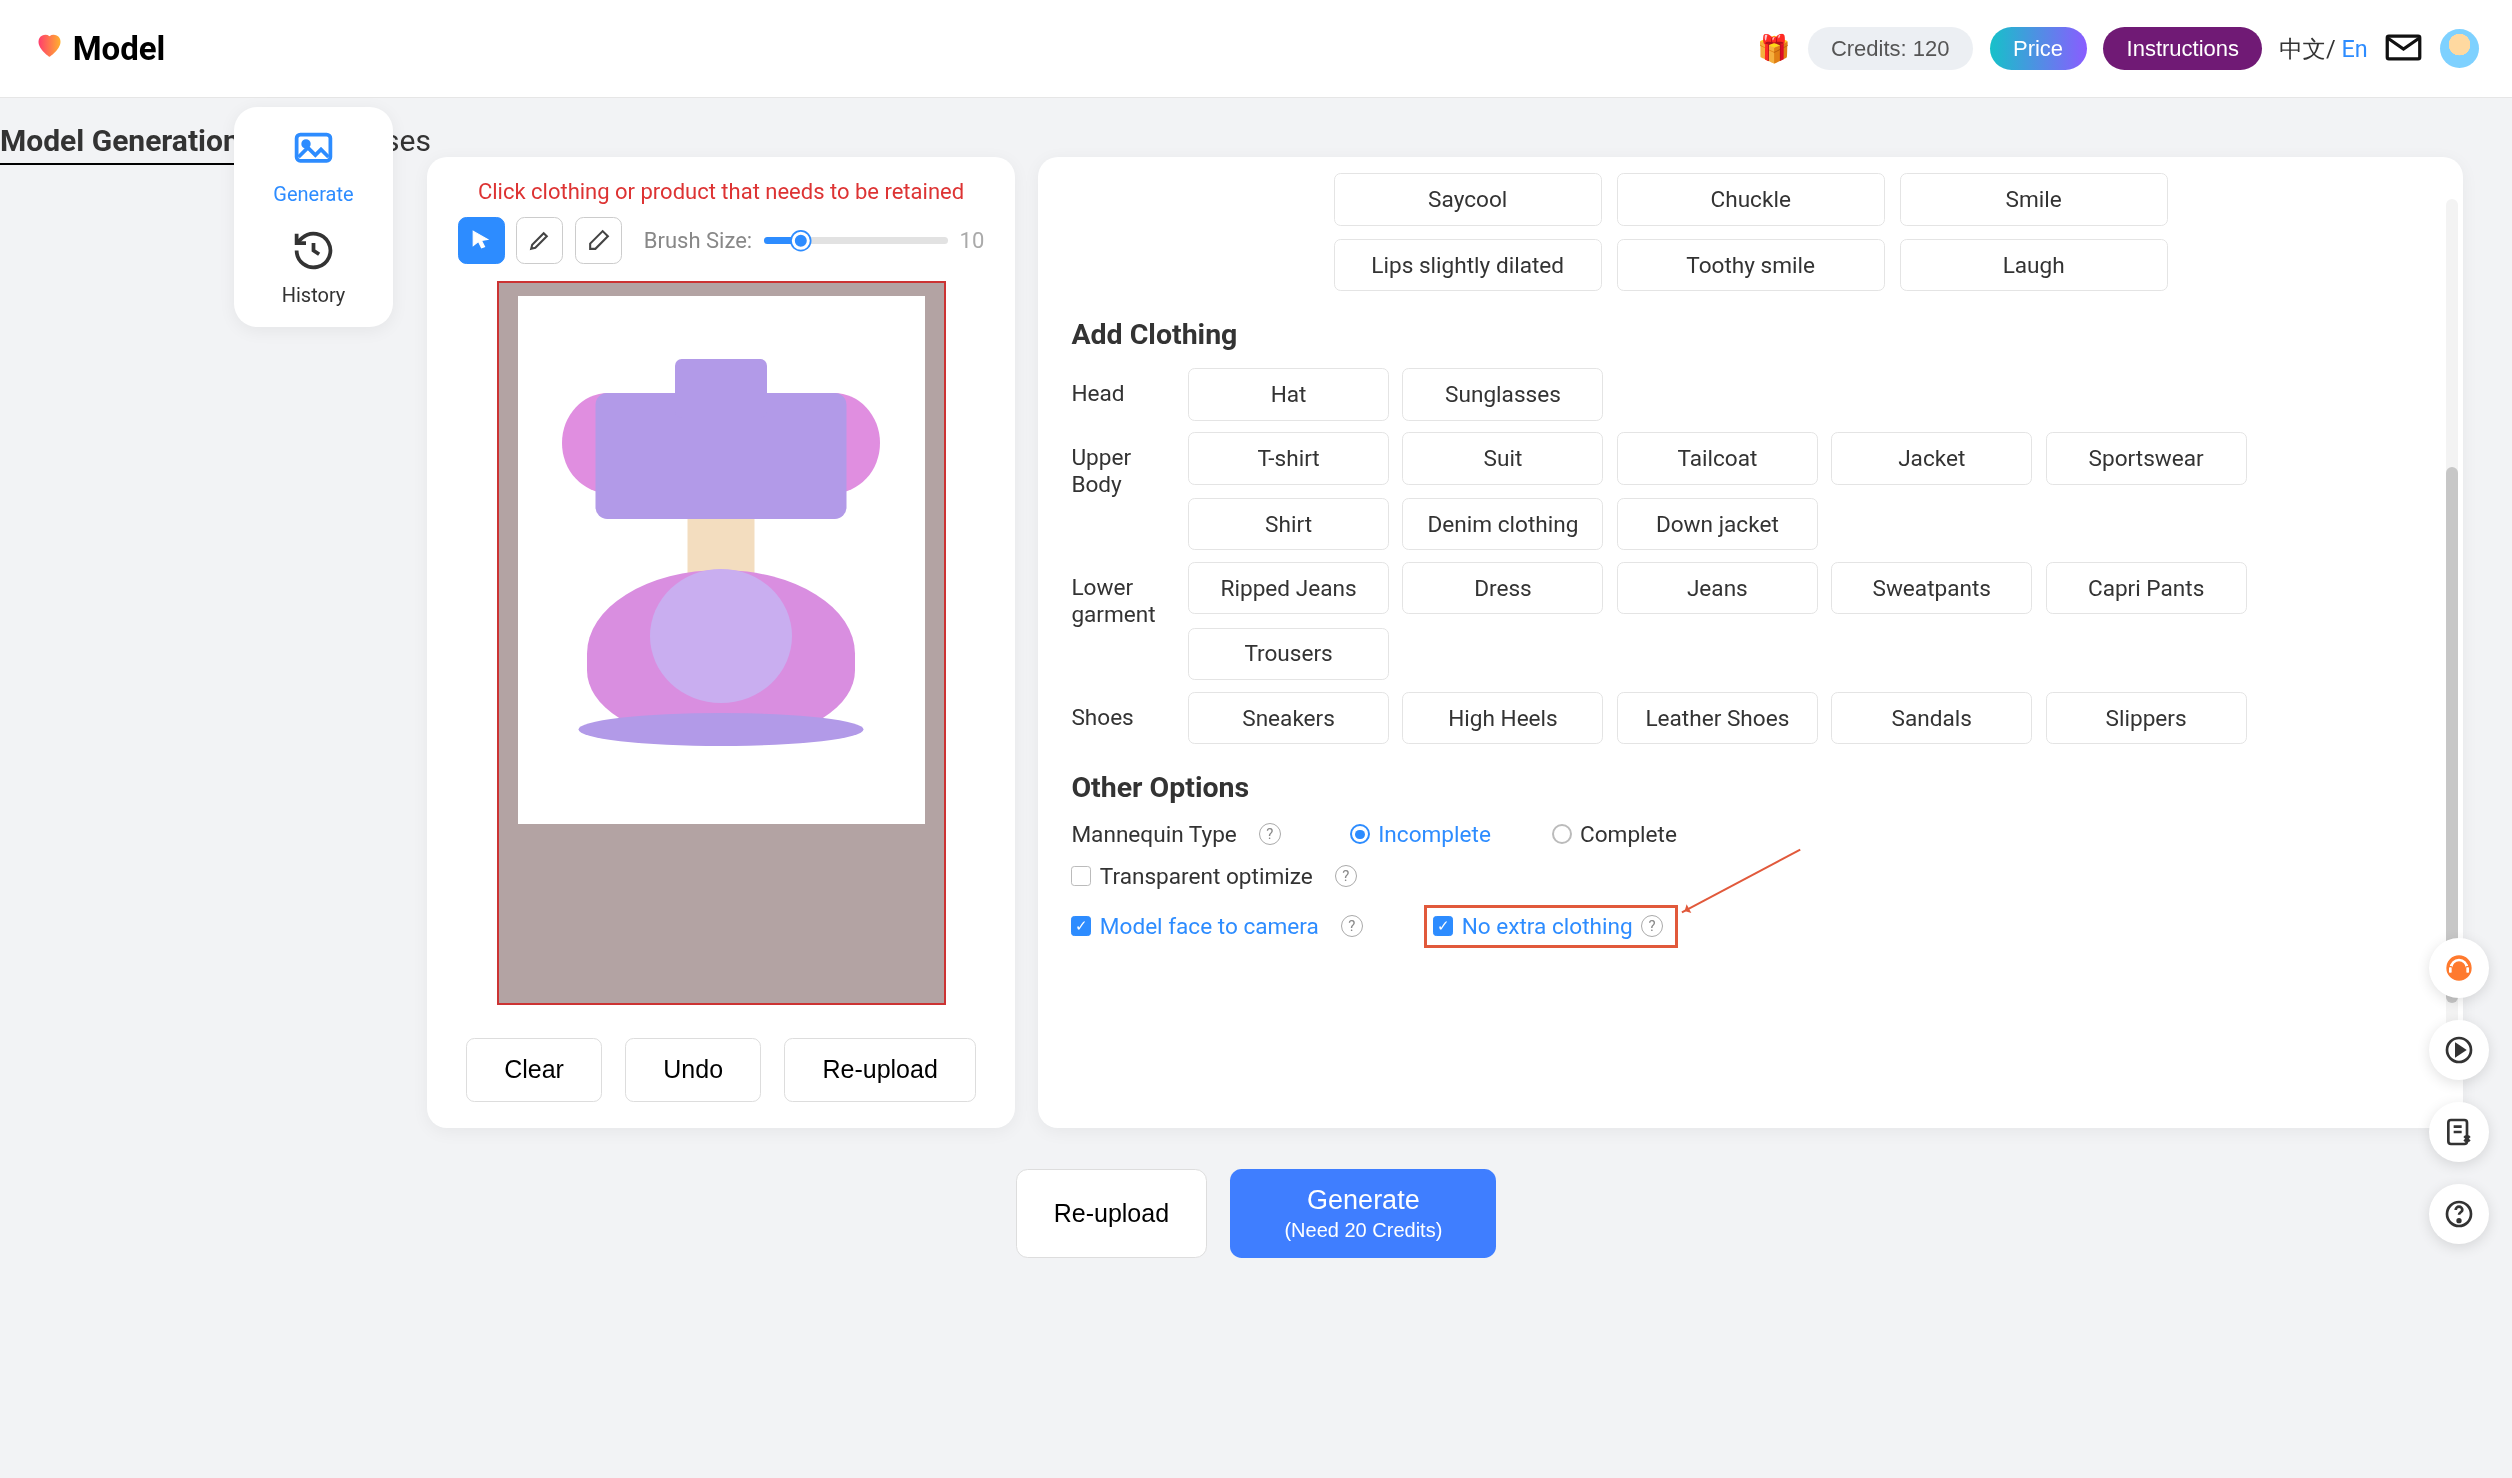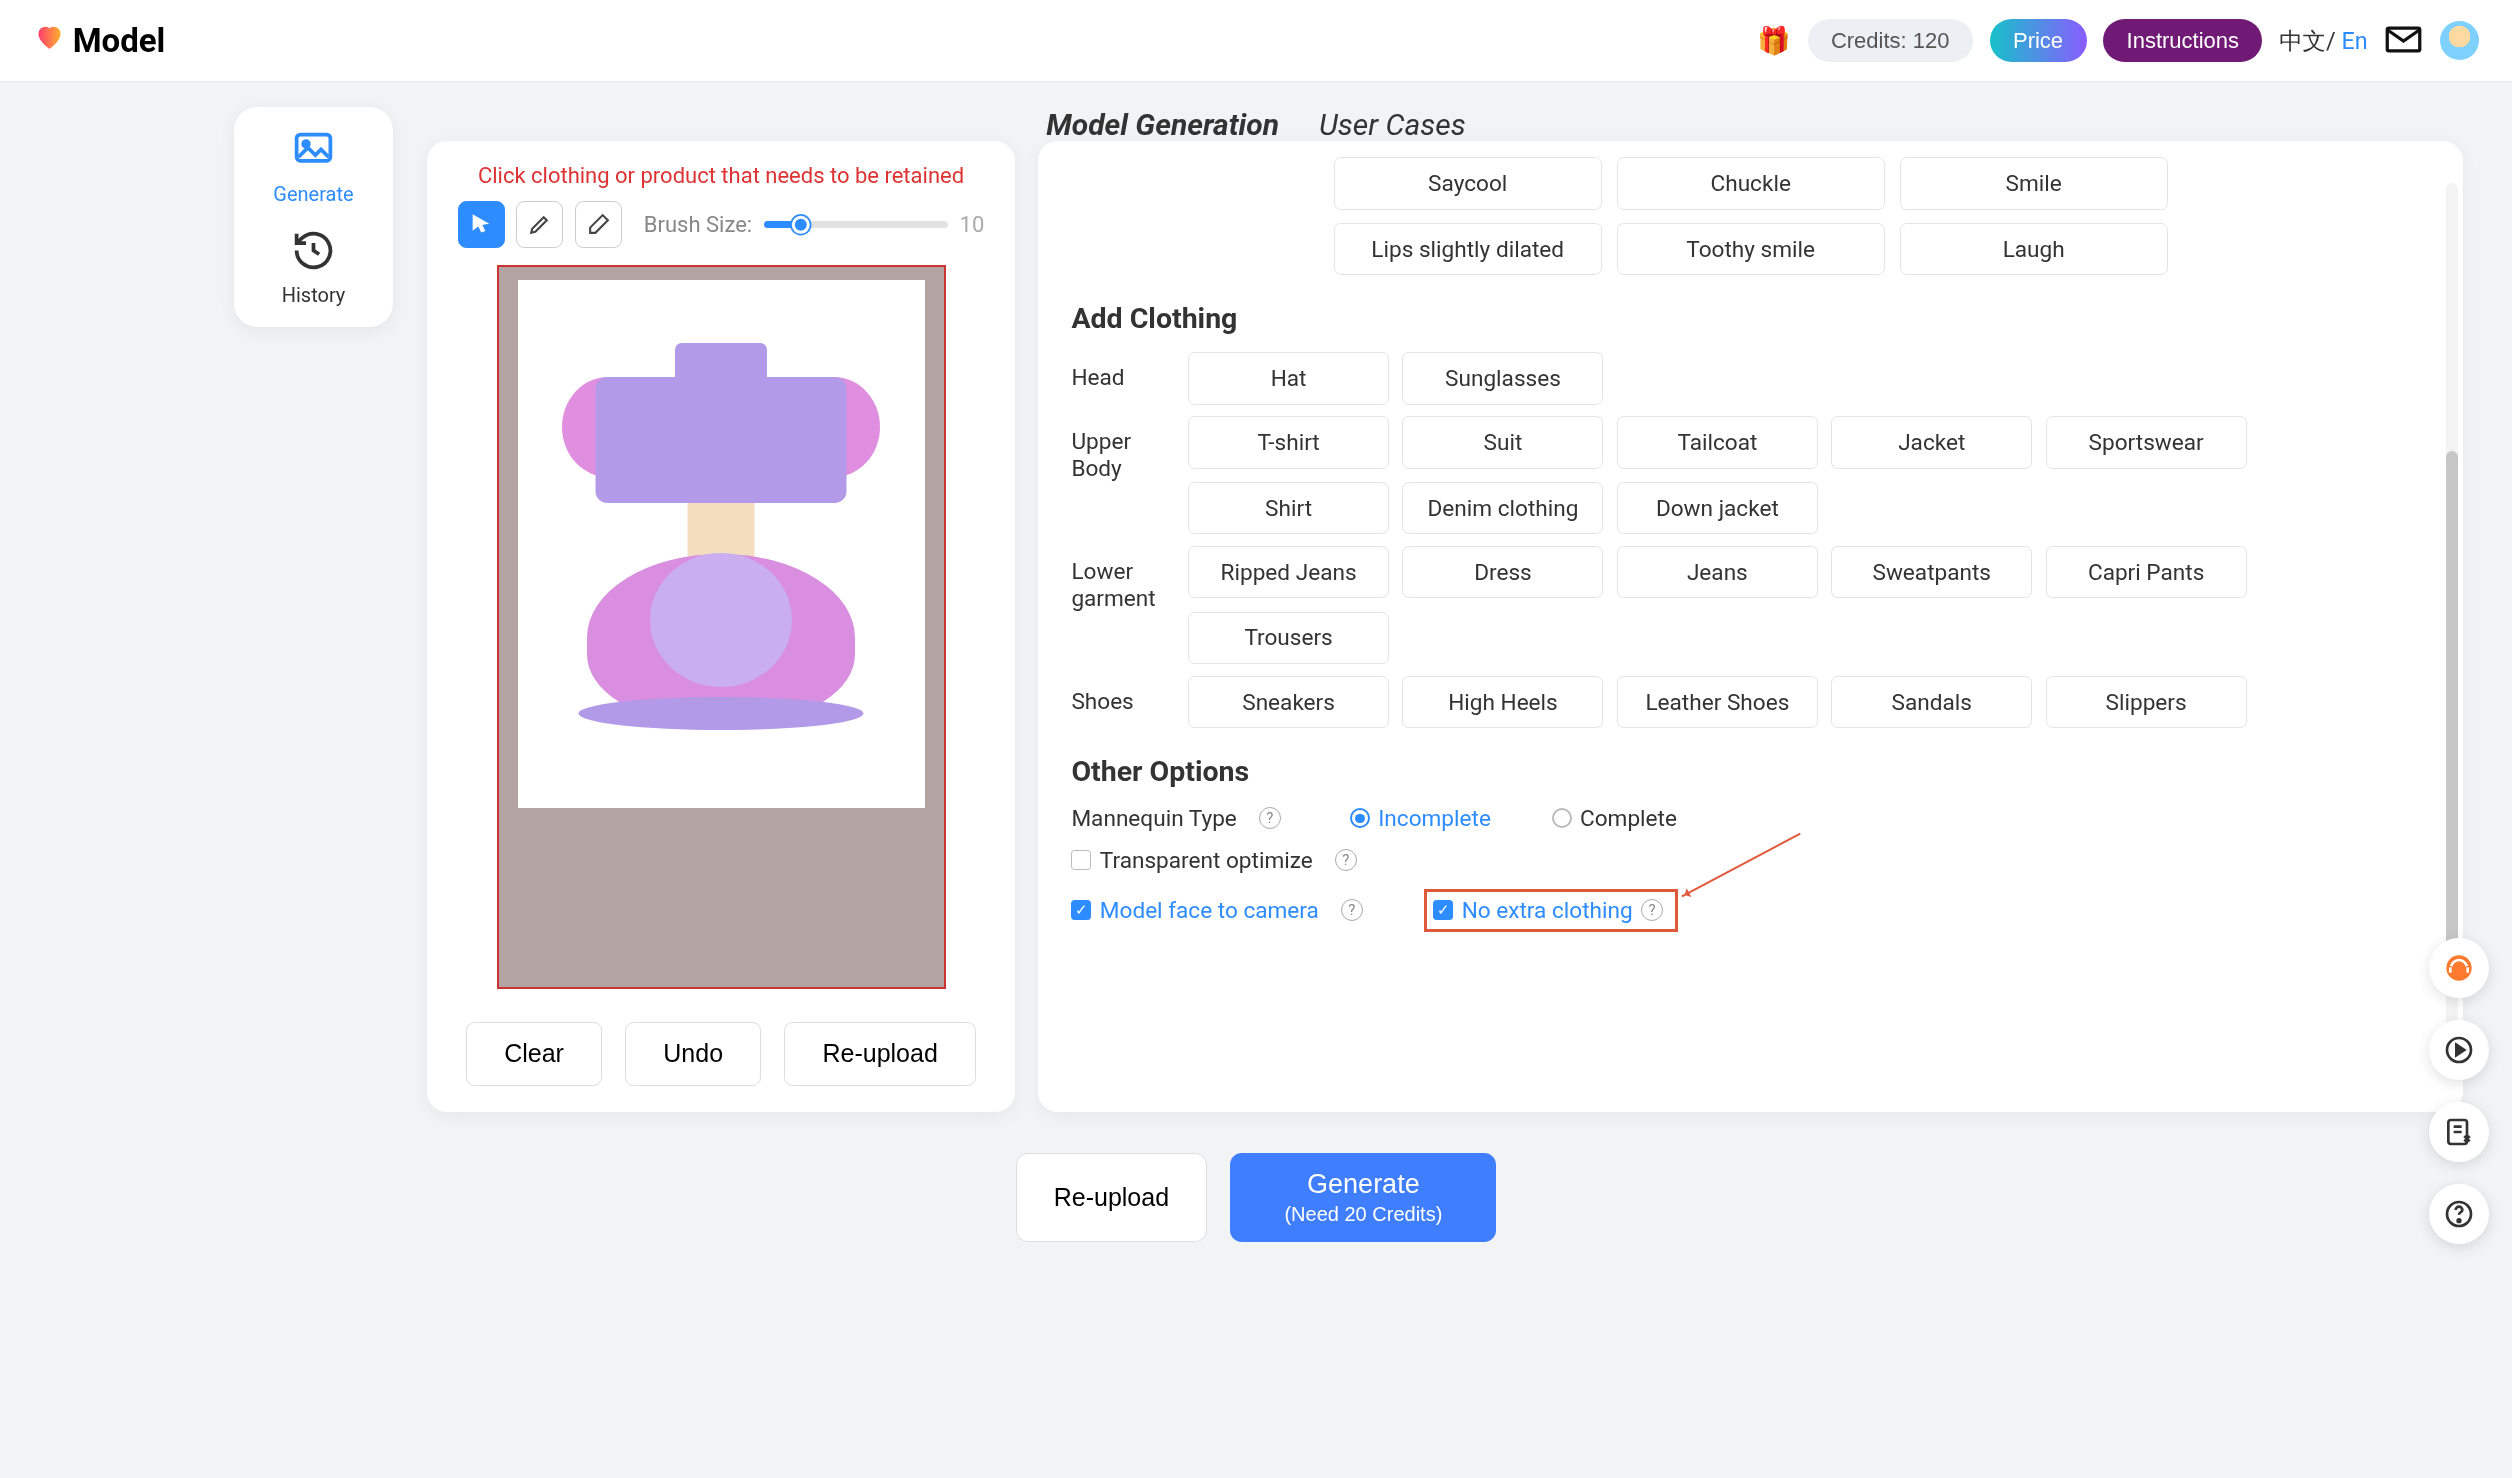--- a/index.html
+++ b/index.html
@@ -1,34 +1,34 @@
 <!DOCTYPE html>
 <html style="font-size:13.4px"><head>
 <meta charset="utf-8">
 <style>
   * { box-sizing: border-box; margin: 0; padding: 0; }
   body { font-family: -apple-system, BlinkMacSystemFont, "Segoe UI", Roboto, sans-serif; background: #f2f3f5; color: #333; }
 
   
-  .header { display: flex; align-items: center; height: 82px; background: #fff; border-bottom: 1.7px solid #e6e6e6; padding: 0 33px; }
+  .header { display: flex; align-items: center; height: 98px; background: #fff; border-bottom: 1.7px solid #e6e6e6; padding: 0 33px; }
   .logo { display: flex; align-items: center; font-size: 33px; font-weight: 700; color: #000; gap: 6.7px; }
   .logo-heart { font-size: 32px; }
   .header-right { margin-left: auto; display: flex; align-items: center; gap: 16.7px; }
   .gift { font-size: 27px; }
   .chip { border-radius: 837px; padding: 8.4px 23.4px; font-size: 22px; font-weight: 500; cursor: pointer; border: none; }
   .credits { background: #eceff3; color: #555; }
   .price { background: linear-gradient(90deg,#16c1c9,#8a5cff); color: #fff; }
   .instructions { background: #701a75; color: #fff; }
   .lang { font-size: 23.4px; }
   .lang .en { color: #2d8cff; }
   .mail-icon svg { width: 39px; height: 39px; stroke: #111; }
   .avatar { width: 39px; height: 39px; border-radius: 50%; background: radial-gradient(circle at 50% 40%, #ffd9a0 0 35%, #7ed1ff 36% 100%); }
 
   
-  .page-tabs { display: flex; justify-content: center; gap: 40px; margin-top: 25px; font-size: 30px; font-style: italic; }
+  .page-tabs { display: flex; justify-content: flex-start; gap: 40px; margin-top: 25px; font-size: 30px; }
   .page-tab { cursor: pointer; padding-bottom: 5px; }
   .page-tab.active { font-weight: 700; border-bottom: 2.5px solid #000; }
 
   
   .main { display: flex; gap: 23.4px; padding: 0 49px 16.7px 234px; margin-top: -8.4px; }
   .rail { position: absolute; left: 234px; top: 107px; width: 159px; background: #fff; border-radius: 23.4px; padding: 20px 0; box-shadow: 0 3.3px 16.7px rgba(0,0,0,.06); display: flex; flex-direction: column; align-items: center; gap: 22px; }
   .rail-item { display: flex; flex-direction: column; align-items: center; gap: 10px; font-size: 20px; cursor: pointer; }
   .rail-item.active { color: #2d8cff; }
   .rail svg { width: 45px; height: 45px; }
 

